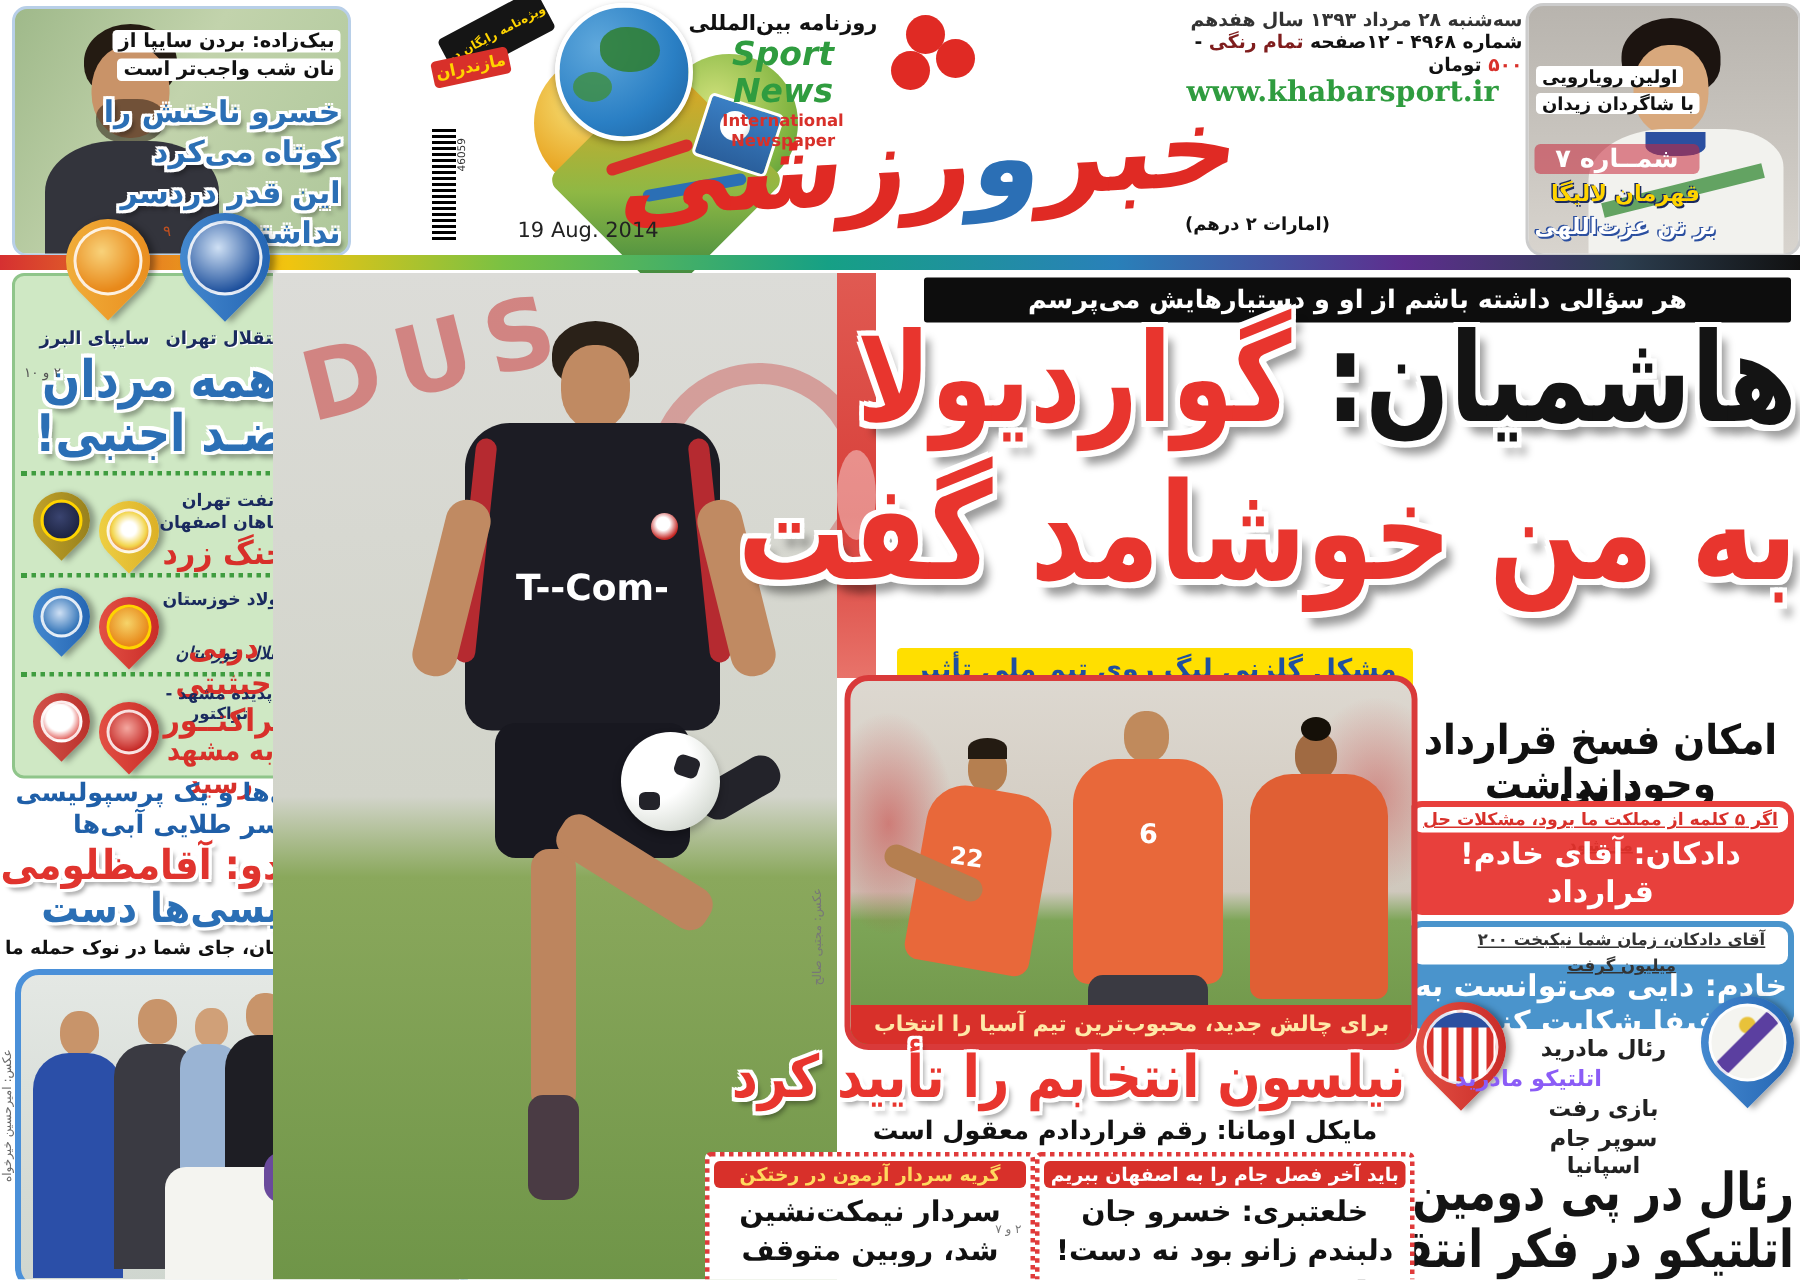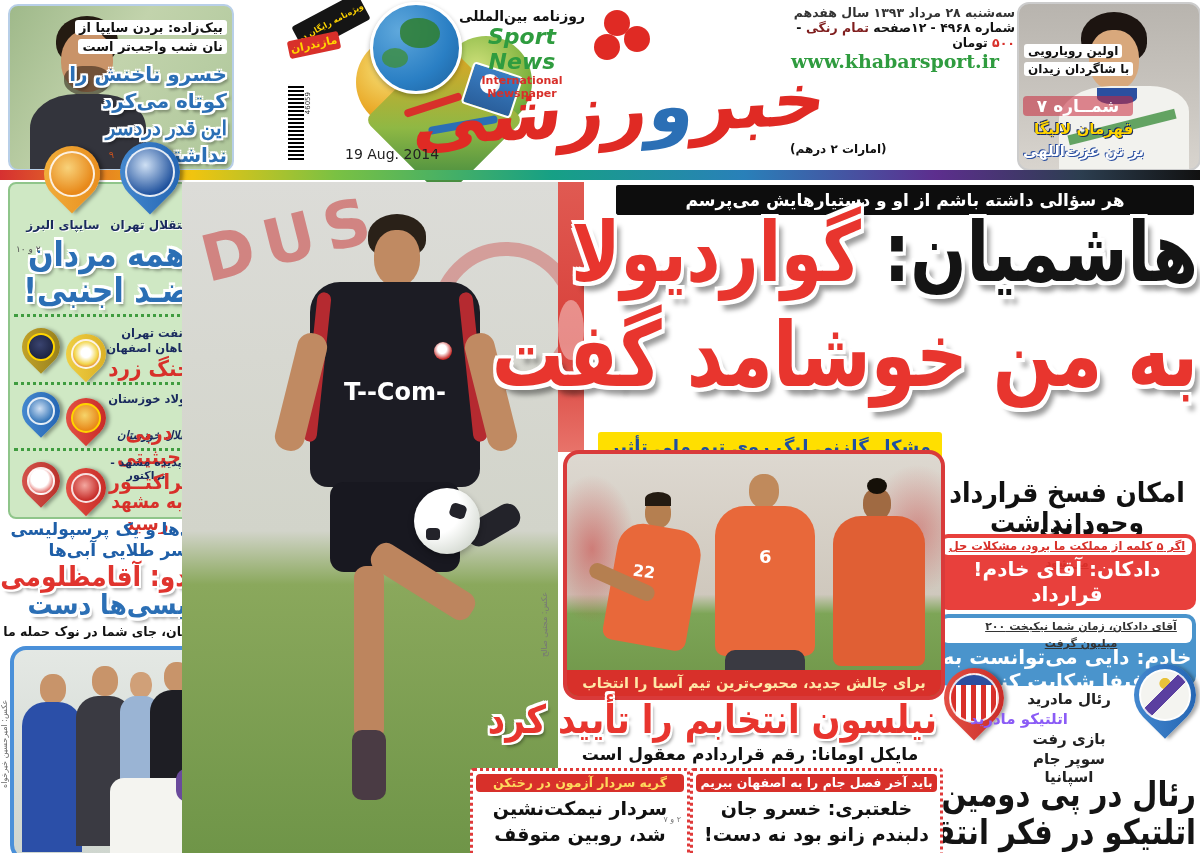--- a/index.html
+++ b/index.html
@@ -31,21 +31,21 @@
     <div class="abs" style="left:18px;top:8px;width:120px;height:160px;">
       <div class="abs" style="left:28px;top:2px;width:62px;height:50px;border-radius:50% 50% 44% 44%;background:#241b12;"></div>
       <div class="abs" style="left:33px;top:16px;width:52px;height:62px;border-radius:48%;background:#c99368;"></div>
       <div class="abs" style="left:36px;top:52px;width:46px;height:30px;border-radius:40% 40% 50% 50%;background:rgba(40,28,16,.55);"></div>
       <div class="abs" style="left:2px;top:80px;width:116px;height:85px;border-radius:40% 40% 0 0;background:#33343c;"></div>
     </div>
     <div class="abs b" style="right:5px;top:14px;font-size:13px;color:#111;background:#fff;padding:0 4px;border-radius:3px;">بیک‌زاده: بردن سایپا از</div>
     <div class="abs b" style="right:5px;top:33px;font-size:13px;color:#111;background:#fff;padding:0 4px;border-radius:3px;">نان شب واجب‌تر است</div>
     <div class="abs b ow" style="right:5px;top:56px;font-size:20px;color:#2b6fb5;">خسرو ناخنش را</div>
     <div class="abs b ow" style="right:5px;top:83px;font-size:20px;color:#2b6fb5;">کوتاه می‌کرد</div>
-    <div class="abs b ow" style="right:5px;top:110px;font-size:20px;color:#2b6fb5;font-family:Liberation Serif, serif;">این قدر دردسر</div>
+    <div class="abs b ow" style="right:5px;top:110px;font-size:20px;color:#2b6fb5;">این قدر دردسر</div>
     <div class="abs b ow" style="right:5px;top:137px;font-size:20px;color:#2b6fb5;">نداشتیم!</div>
     <div class="abs" style="right:118px;top:143px;font-size:10px;color:#c05020;">۹</div>
   </div>
 
   <div class="abs" style="left:286px;top:2px;width:78px;height:80px;">
     <div class="abs b" style="left:8px;top:6px;width:74px;height:30px;background:#151515;color:#ffd400;font-size:8px;text-align:center;
                 line-height:30px;transform:rotate(-28deg);border-radius:3px;">ویژه‌نامه رایگان در</div>
     <div class="abs b" style="left:2px;top:34px;width:52px;height:18px;background:#d8302a;color:#ffd400;font-size:11px;text-align:center;
                 line-height:18px;transform:rotate(-12deg);border-radius:3px;">مازندران</div>
   </div>

